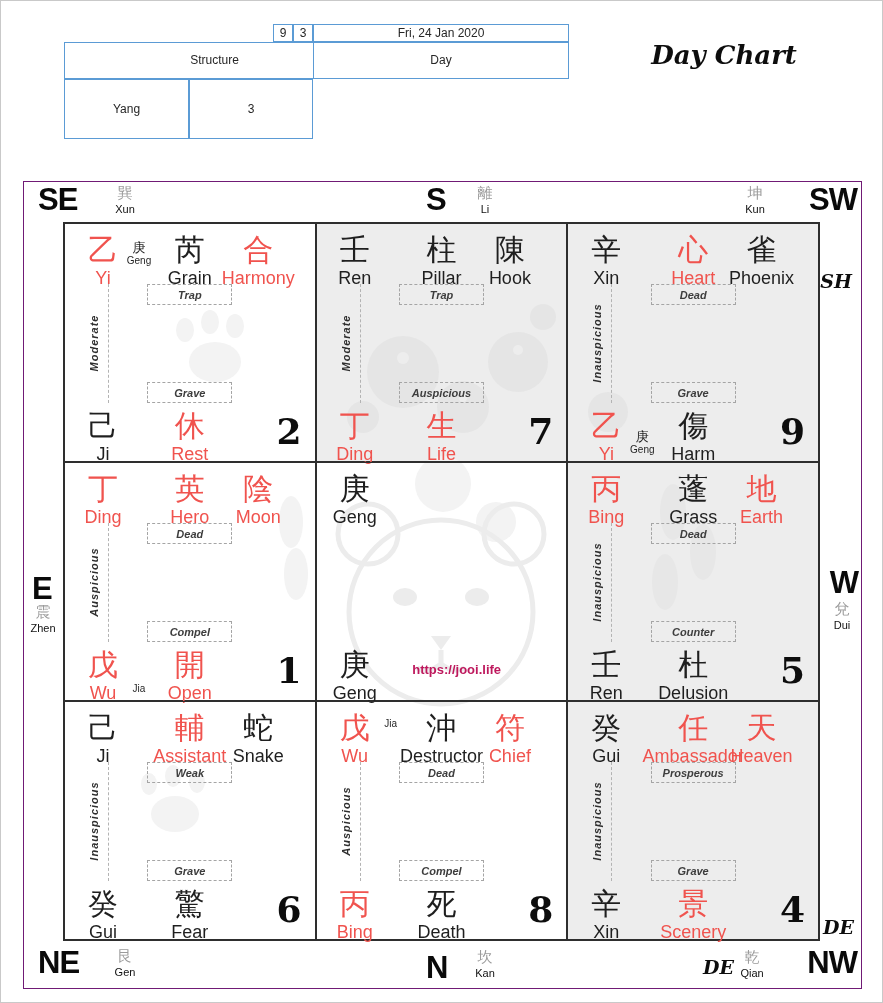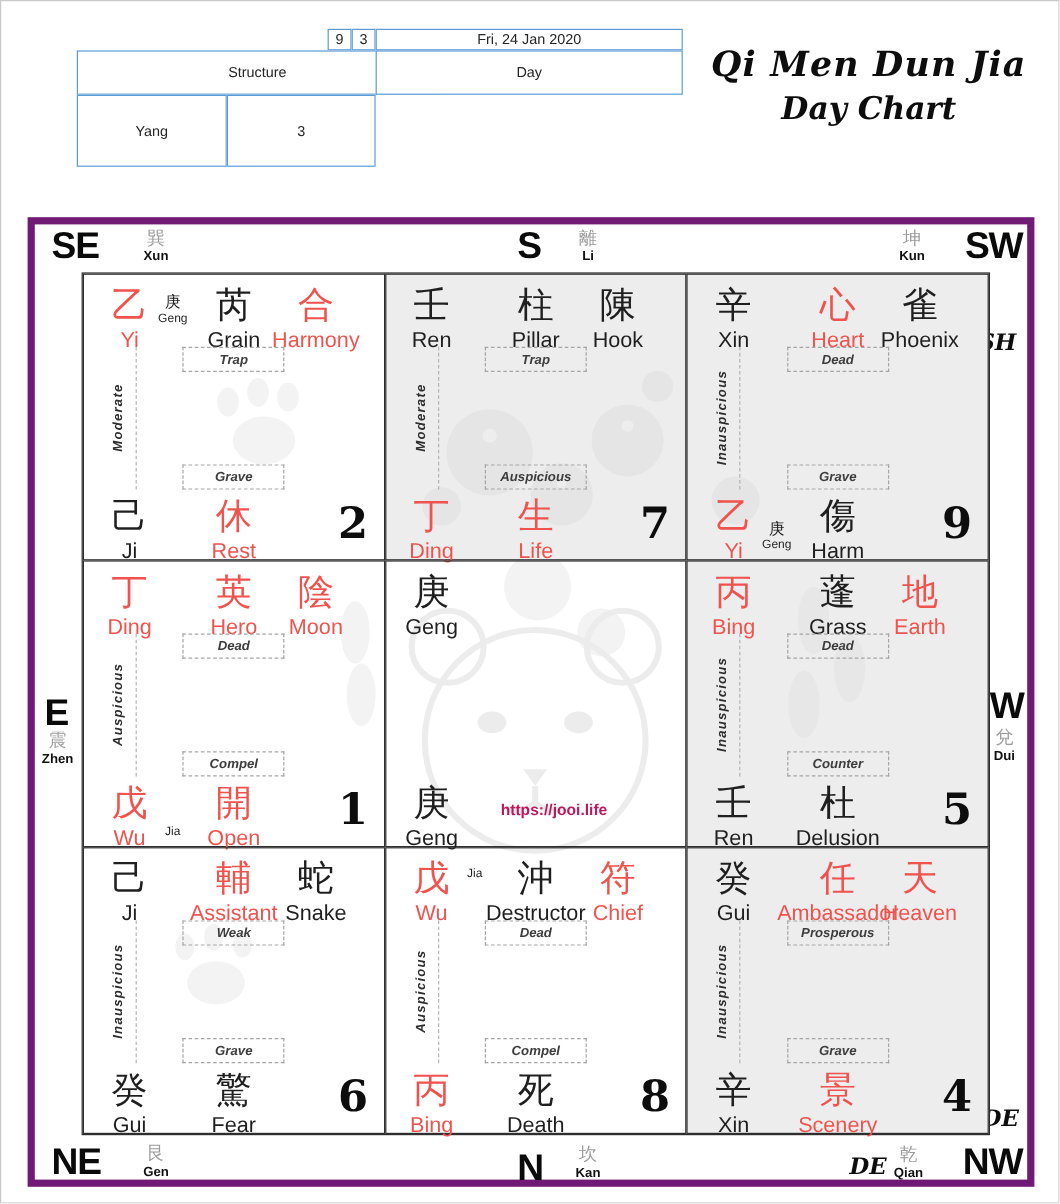--- a/index.html
+++ b/index.html
@@ -21,26 +21,26 @@
   .itc.cfire{left:249px;top:100px;width:256px;height:15px;font-size:11.5px}
   .pillar-cn{font-family:"DejaVu Serif",serif;font-size:15px;font-weight:700;line-height:18px}
   .pillar-py{font-size:12px;line-height:15px}
 
   
   .title{position:absolute;left:585px;top:34px;width:276px;text-align:center;font-family:"DejaVu Serif",serif;font-style:italic;font-weight:700;color:#0d0d0d}
   .title .t1{font-size:29px;letter-spacing:1px;line-height:36px}
   .title .t2{font-size:26px;line-height:32px;margin-top:4px}
 
   
-  .chart{position:absolute;left:22px;top:180px;width:839px;height:808px;border:6px solid #701a75;background:#fff}
+  .chart{position:absolute;left:22px;top:180px;width:839px;height:808px;border:1px solid #701a75;background:#fff}
 
   .corner{position:absolute;font-size:31px;line-height:36px;font-weight:900;letter-spacing:-1px;color:#0a0a0a}
   .tri{position:absolute;text-align:center}
   .tri .tcn{font-size:15px;line-height:18px;color:#9b9b9b;font-family:"DejaVu Serif",serif}
-  .tri .tpy{font-size:11px;line-height:13px;font-weight:700;margin-top:1px;color:#111}
+  .tri .tpy{font-size:11px;line-height:13px;font-weight:400;margin-top:1px;color:#111}
   .marker{position:absolute;font-family:"DejaVu Serif",serif;font-style:italic;font-weight:700;font-size:19px;color:#0d0d0d}
 
   
   .grid-area{position:absolute;left:39px;top:40px;width:757px;height:719px}
   .bgcell{position:absolute;width:253px;height:240px;background:#ededed}
   .bg-s{left:252px;top:0}.bg-sw{left:504px;top:0}.bg-w{left:504px;top:239px}.bg-nw{left:504px;top:479px}
   .watermark{position:absolute;left:0;top:0;pointer-events:none}
   .grid{position:absolute;left:0;top:0;width:757px;height:719px;display:grid;grid-template-columns:repeat(3,1fr);grid-template-rows:repeat(3,1fr);border:1px solid #2e2e2e}
   .palace{position:relative;border:1px solid #2e2e2e;background:transparent}
 
@@ -96,21 +96,20 @@
     <div class="itc c9">9</div>
     <div class="itc c3">3</div>
     <div class="itc cdate">Fri, 24 Jan 2020</div>
     <div class="itc cstruct">Structure</div>
     <div class="itc cday">Day</div>
     <div class="itc cyang">Yang</div>
     <div class="itc cnum">3</div>
   </div>
 
   <div class="title">
-    <div class="t1">Qi Men Dun Jia</div>
     <div class="t2">Day Chart</div>
   </div>
 
   <div class="chart">
 
     <div class="corner pos-se">SE</div>
     <div class="tri pos-xun">
       <div class="tcn">巽</div>
       <div class="tpy">Xun</div>
     </div>

